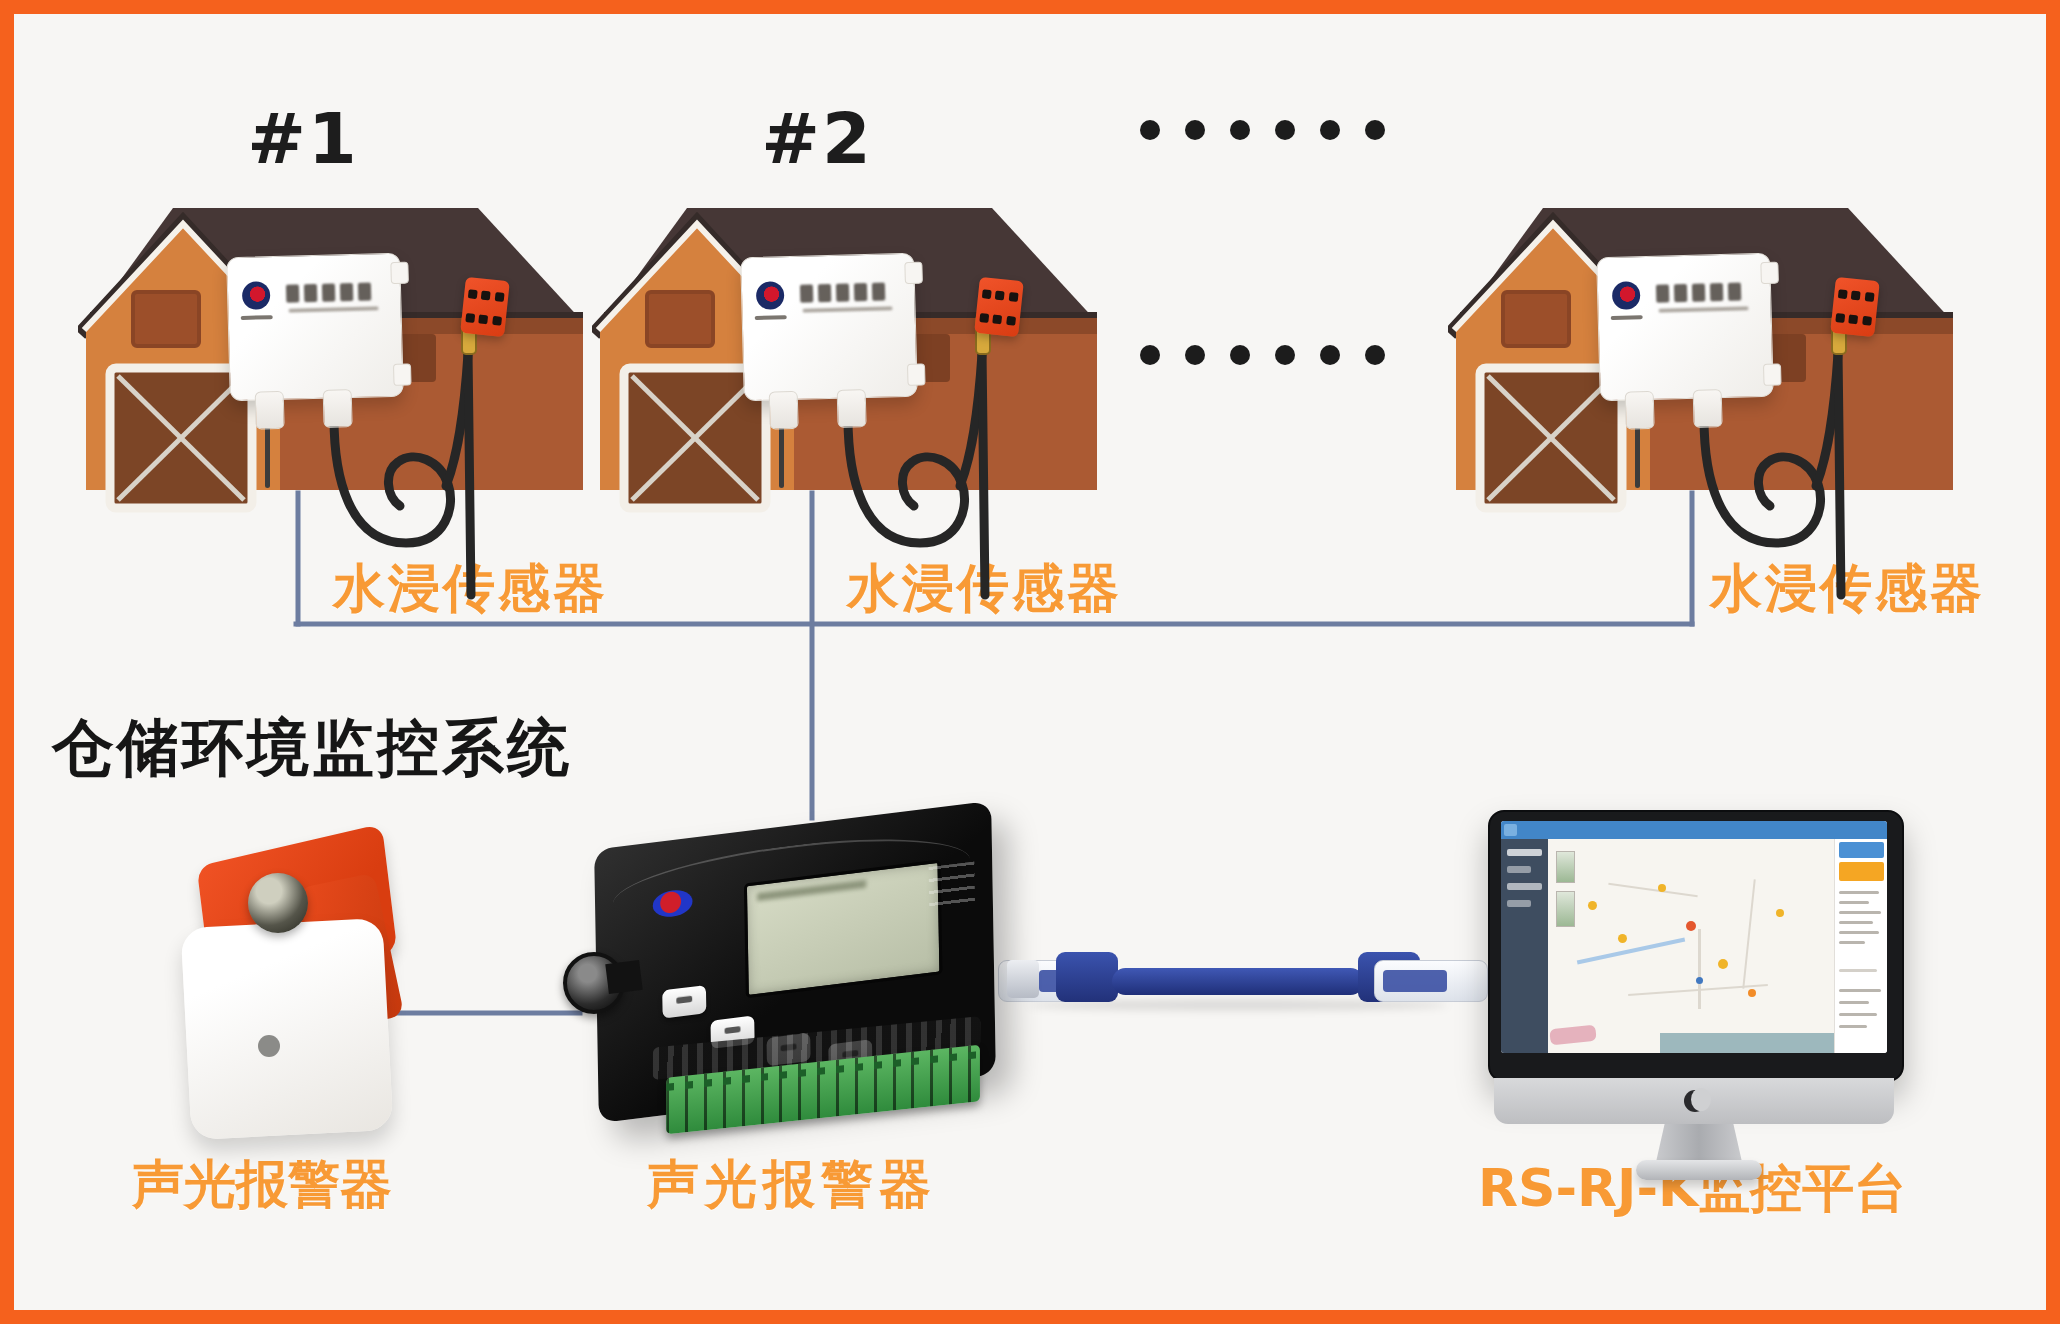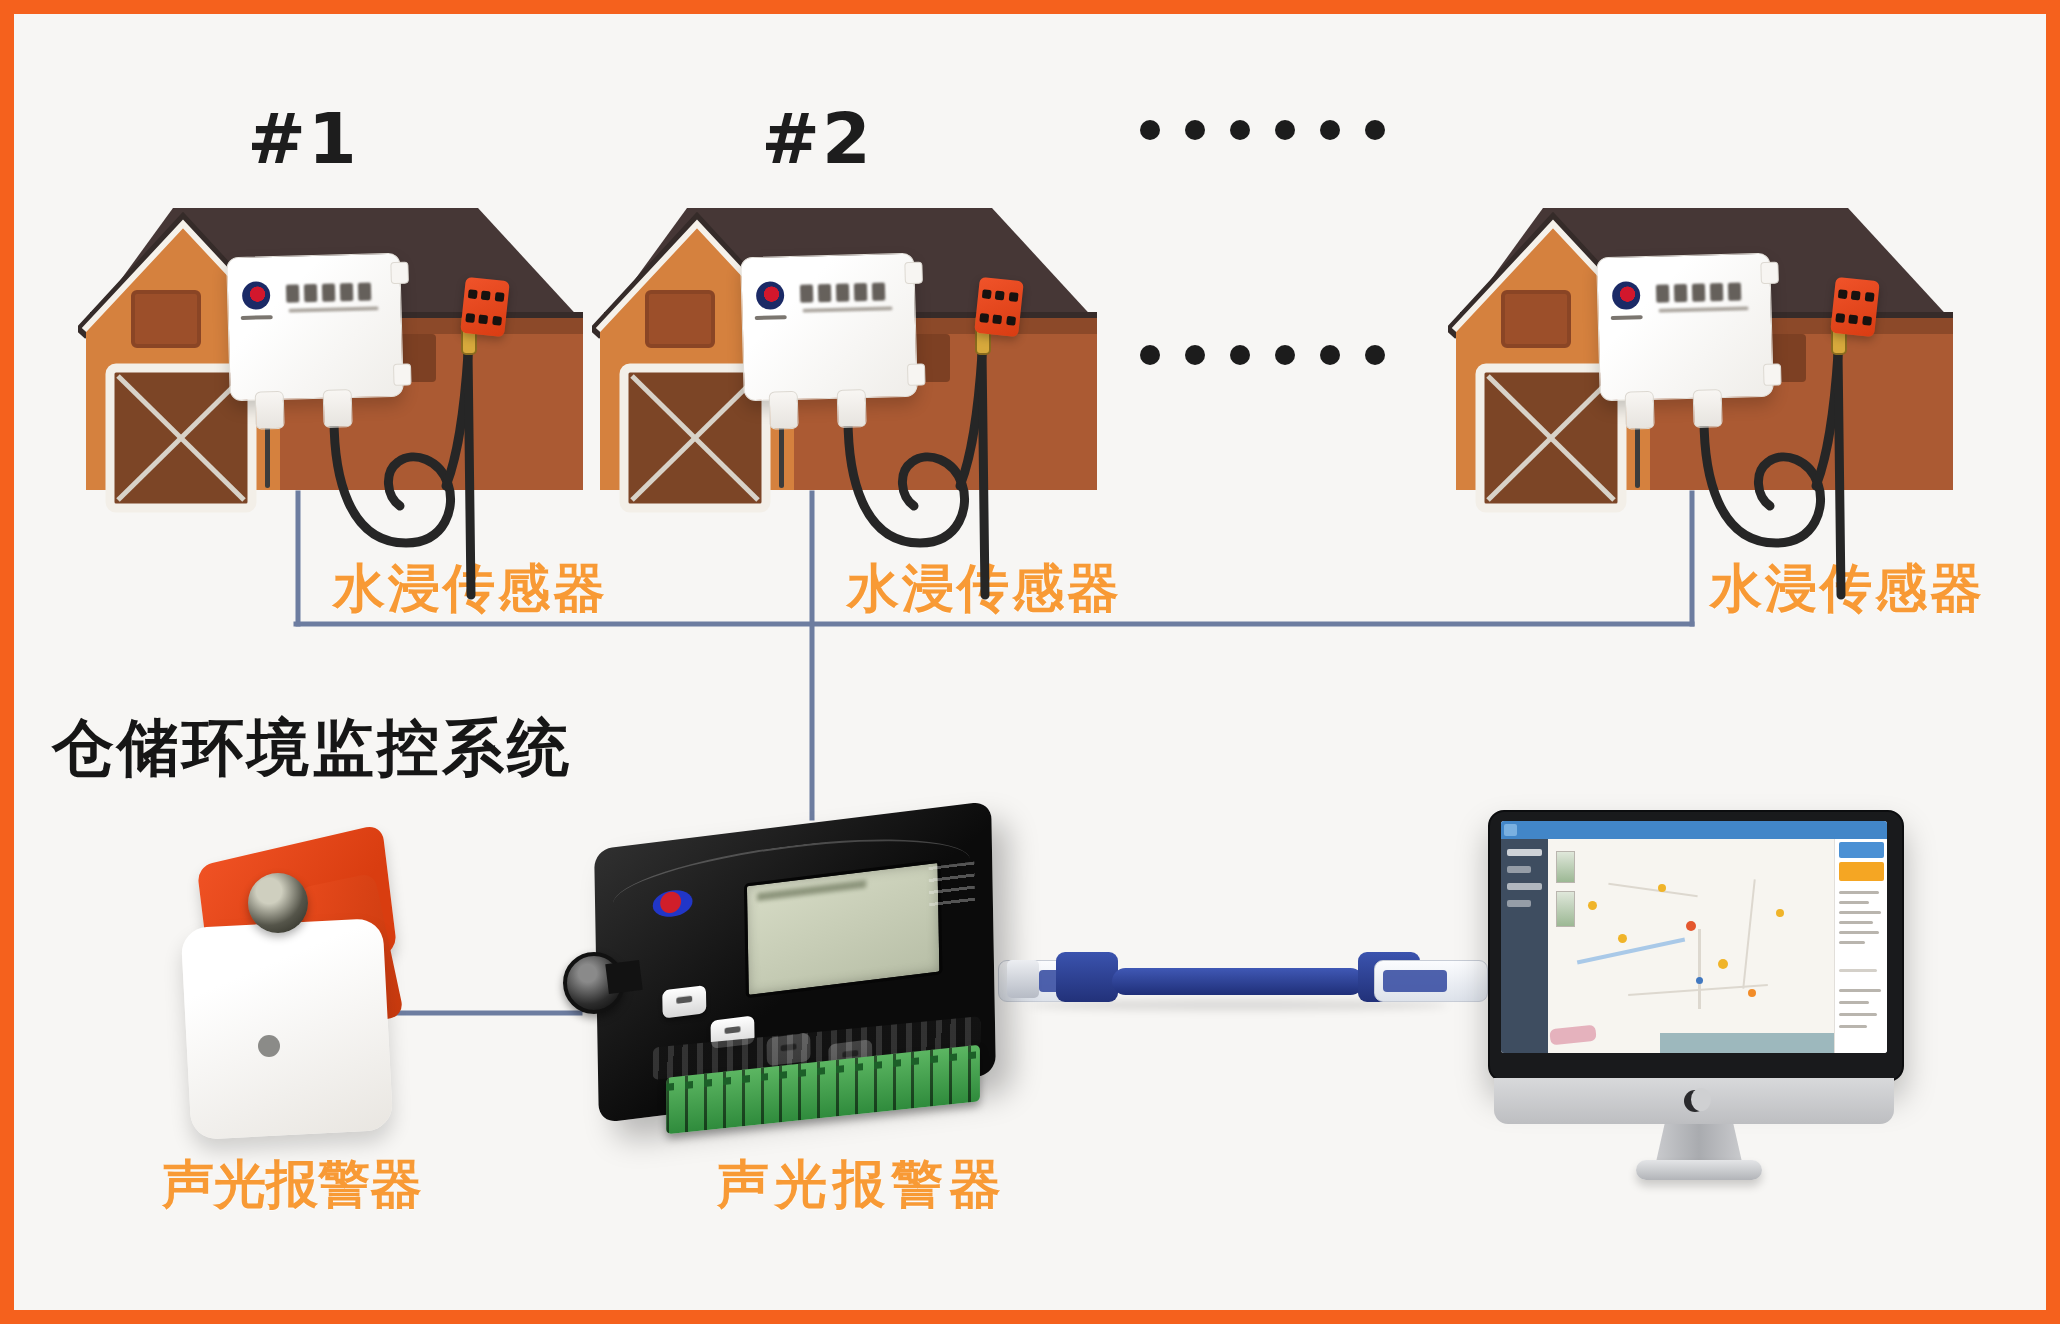--- a/index.html
+++ b/index.html
@@ -8,21 +8,21 @@
     overflow:hidden;font-family:"DejaVu Sans","Liberation Sans",sans-serif;
   }
   .frame{position:absolute;inset:0;border:14px solid #f5611d;z-index:60;pointer-events:none;}
   .abs{position:absolute;}
 
   
   .unit-id{font-size:70px;font-weight:bold;color:#1d1d1d;text-align:center;letter-spacing:2px;}
   .sensor-label{font-size:52px;font-weight:bold;color:#f89a35;letter-spacing:3px;white-space:nowrap;
     text-shadow:0 1px 0 rgba(255,255,255,.6);}
   .big-title{font-size:62px;font-weight:bold;color:#161616;letter-spacing:3px;white-space:nowrap;}
-  .device-label{font-size:52px;font-weight:bold;color:#f89a35;white-space:nowrap;text-align:right;
+  .device-label{font-size:52px;font-weight:bold;color:#f89a35;white-space:nowrap;text-align:left;
     text-shadow:0 1px 0 rgba(255,255,255,.6);}
   .dots-row{display:flex;gap:25px;}
   .dots-row i{width:20px;height:20px;border-radius:50%;background:#1c1c1c;filter:blur(.6px);}
 
   
   .unit{position:absolute;top:0;height:680px;width:580px;}
   .barn-svg{position:absolute;left:0;top:200px;}
 
   
   .sensor-box{position:absolute;left:150px;top:255px;width:172px;height:142px;border-radius:12px;
@@ -413,15 +413,16 @@
         <div class="ln" style="top:174px;width:38px;"></div>
         <div class="ln" style="top:186px;width:28px;"></div>
       </div>
     </div>
     <div class="chin">
       <div class="crescent"></div>
     </div>
     <div class="neck"></div>
     <div class="base"></div>
   </div>
+  <div class="device-label abs" style="left:1478px;top:1154px;width:440px;">RS-RJ-K监控平台</div>
 
   <div class="frame"></div>
 </div>
 
 </body></html>

